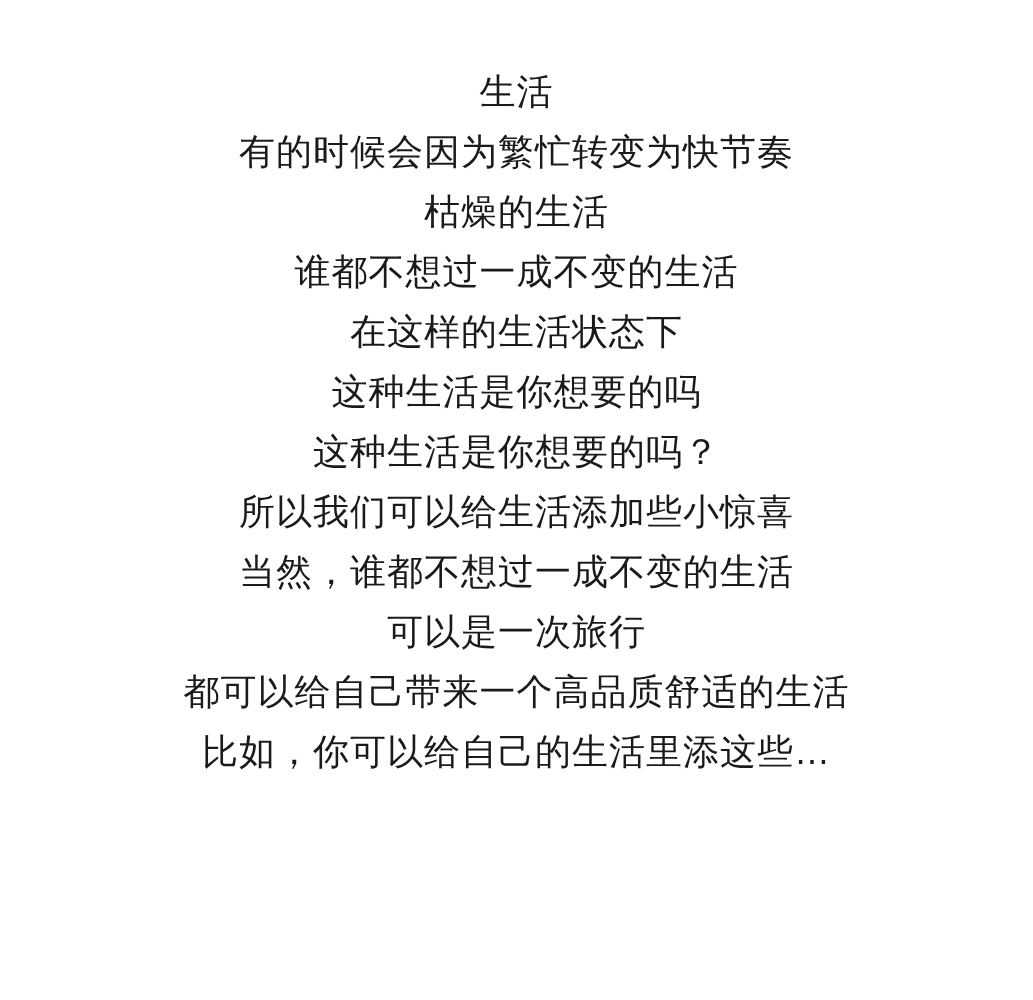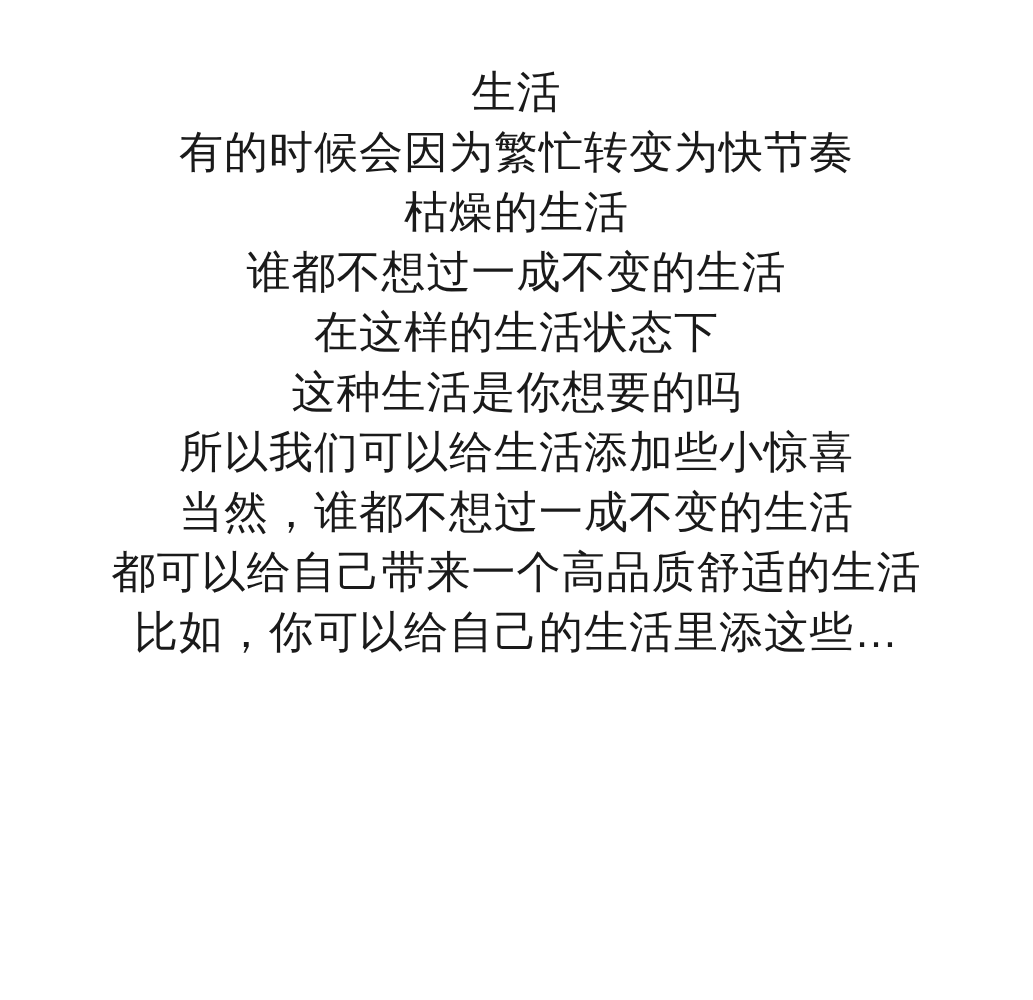--- a/index.html
+++ b/index.html
@@ -16,36 +16,38 @@
   }
   .poem {
     width: 100%;
     padding-top: 62px;
     box-sizing: border-box;
     display: flex;
     flex-direction: column;
     align-items: center;
   }
   .poem-line {
-    font-size: 44px;
+    font-size: 36px;
     line-height: 60px;
     letter-spacing: 1px;
     text-align: center;
     white-space: pre;
     color: #1a1a1a;
     font-weight: 400;
   }
 </style>
 </head>
 <body>
 
 <div class="poem">
   <div class="poem-line">生活</div>
   <div class="poem-line">有的时候会因为繁忙转变为快节奏</div>
   <div class="poem-line">枯燥的生活</div>
   <div class="poem-line">谁都不想过一成不变的生活</div>
   <div class="poem-line">在这样的生活状态下</div>
   <div class="poem-line">这种生活是你想要的吗</div>
+  <div class="poem-line">这种生活是你想要的吗？</div>
   <div class="poem-line">所以我们可以给生活添加些小惊喜</div>
   <div class="poem-line">当然，谁都不想过一成不变的生活</div>
+  <div class="poem-line">可以是一次旅行</div>
   <div class="poem-line">都可以给自己带来一个高品质舒适的生活</div>
   <div class="poem-line">比如，你可以给自己的生活里添这些…</div>
 </div>
 
 </body></html>

